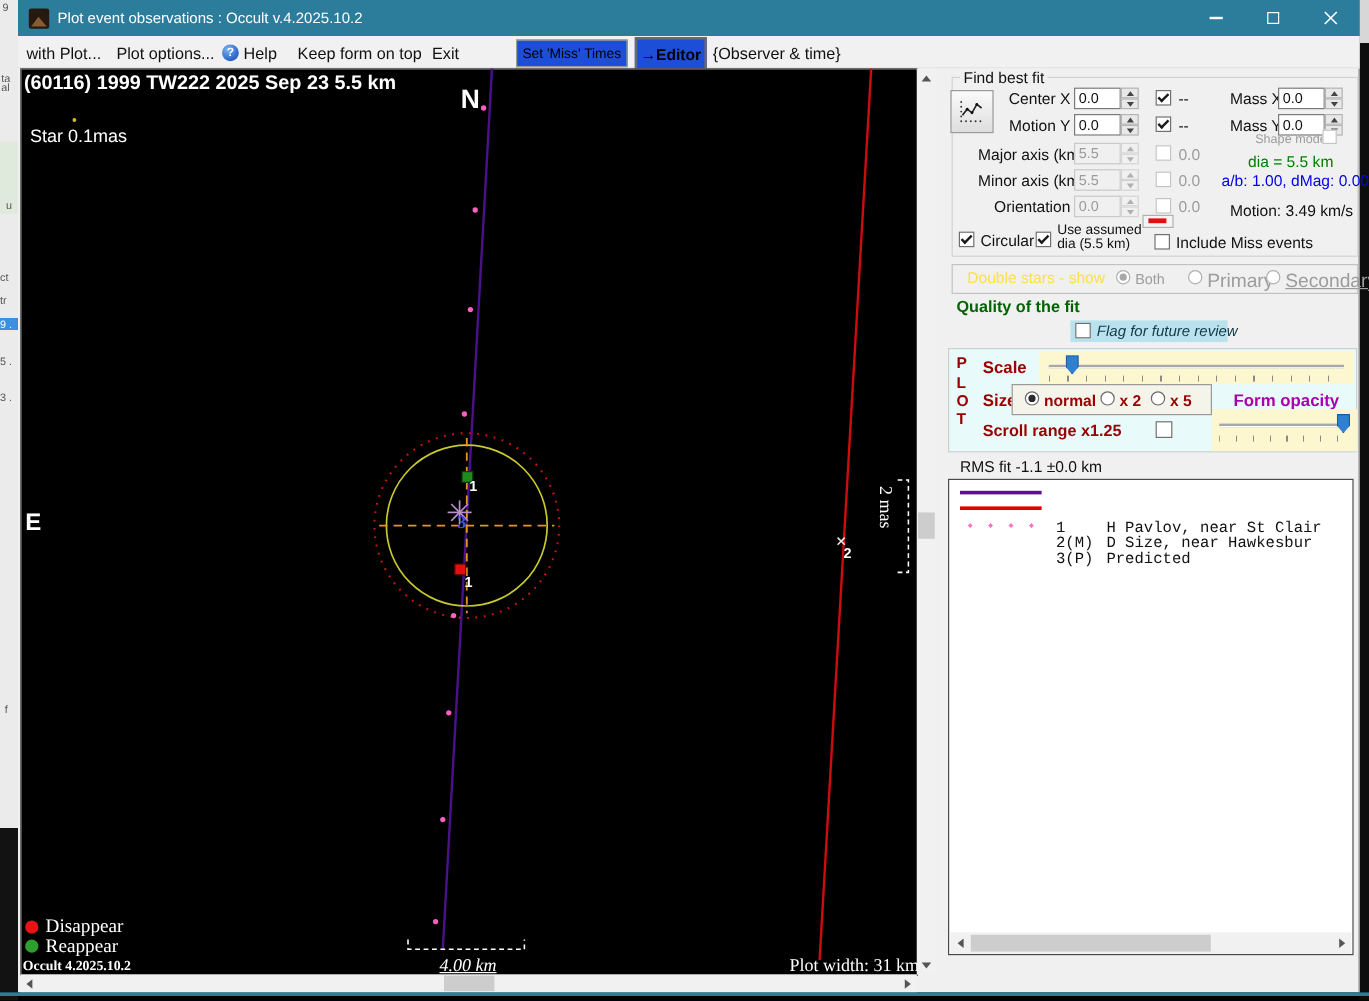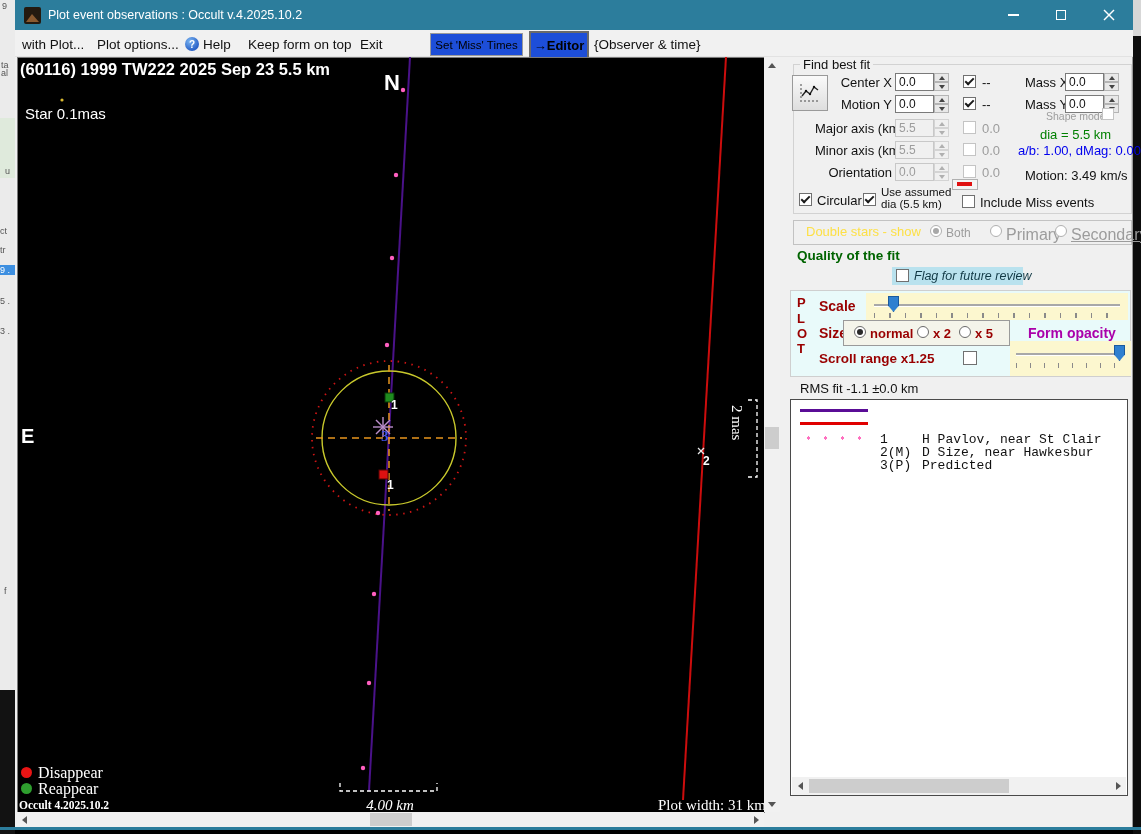--- a/index.html
+++ b/index.html
@@ -168,21 +168,21 @@
   <div class="abs marker-num" style="left:391px;top:398px;">1</div>
   <div class="abs marker-num" style="left:387px;top:478px;">1</div>
   <div class="abs serif" style="left:381px;top:428px;font-size:15px;font-weight:bold;color:#3f51e8;">3</div>
   <div class="abs marker-num" style="left:703px;top:454px;">2</div>
 
   <div class="abs" style="left:21px;top:767px;width:11px;height:11px;border-radius:50%;background:#e81414;"></div>
   <div class="abs ptxt serif" style="left:38px;top:764px;font-size:16px;">Disappear</div>
   <div class="abs" style="left:21px;top:783px;width:11px;height:11px;border-radius:50%;background:#2e9e2e;"></div>
   <div class="abs ptxt serif" style="left:38px;top:780px;font-size:16px;">Reappear</div>
   <div class="abs ptxt serif" style="left:19px;top:799px;font-size:11.5px;font-weight:600;">Occult 4.2025.10.2</div>
-  <div class="abs ptxt serif" style="left:355px;top:797px;width:70px;text-align:center;font-size:15px;font-style:italic;">4.00 km</div>
+  <div class="abs ptxt serif" style="left:355px;top:797px;width:70px;text-align:center;font-size:15px;font-style:italic;text-decoration:underline;">4.00 km</div>
   <div class="abs ptxt serif" style="left:745px;top:405px;font-size:15px;transform:rotate(90deg);transform-origin:0 0;">2 mas</div>
   <div class="abs ptxt serif" style="left:658px;top:797px;font-size:15px;">Plot width: 31 km</div>
 
   <div class="abs sb-track" style="left:764px;top:57px;width:16px;height:755px;">
     <div class="sb-arrow" style="width:16px;height:16px;">
         <i class="tri tri-u"></i>
       </div>
     <div class="sb-thumb" style="position:absolute;left:1px;top:370px;width:14px;height:22px;"></div>
     <div class="sb-arrow" style="position:absolute;bottom:0;width:16px;height:16px;">
         <i class="tri tri-d"></i>

